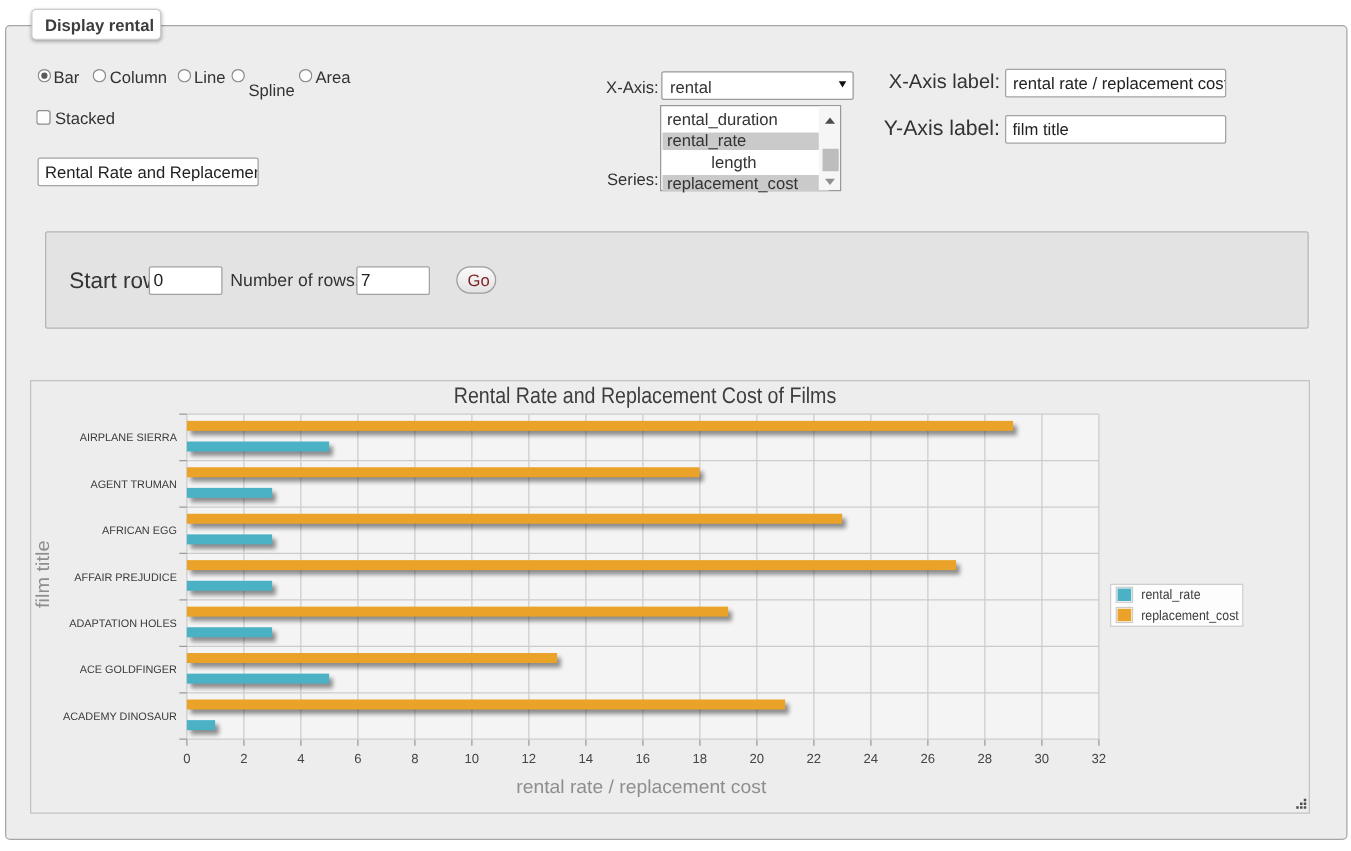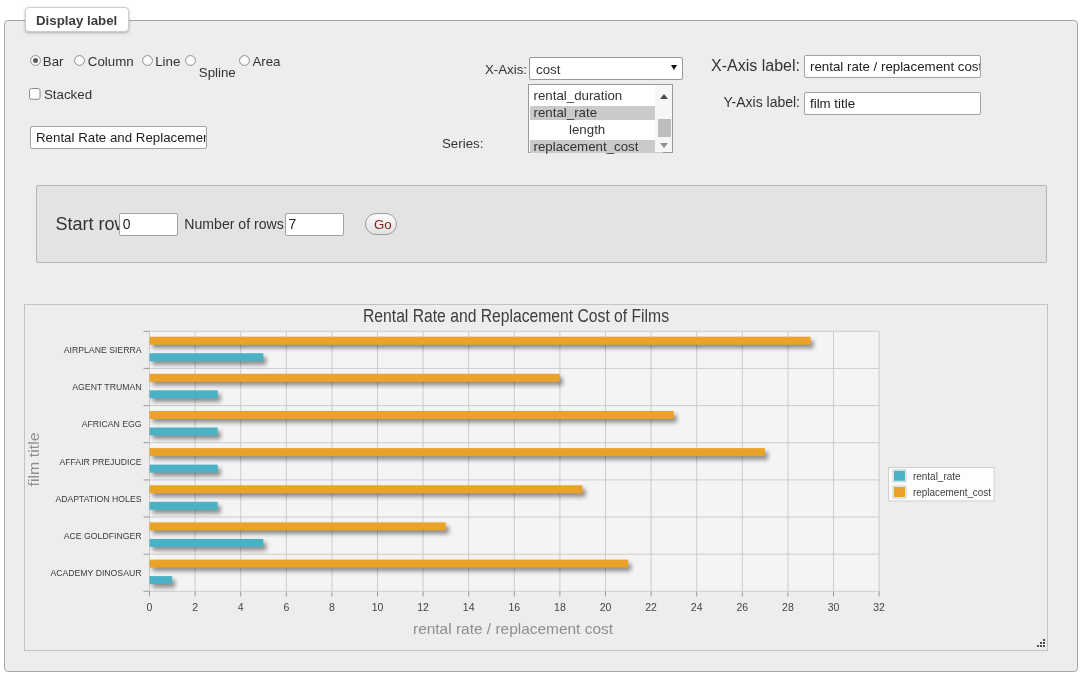--- a/index.html
+++ b/index.html
@@ -6,21 +6,21 @@
 .abs{position:absolute;}
 .lbl{position:absolute;font-size:13.3px;color:#333;line-height:15px;white-space:nowrap;}
 input.tx{position:absolute;border:1px solid #a2a2a2;border-radius:2px;background:#fff;
  font-family:"Liberation Sans",sans-serif;font-size:13.3px;color:#222;padding:0 0 0 5px;margin:0;outline:none;}
 </style></head>
 <body>
 
 <div class="abs" style="left:4px;top:20px;width:1074px;height:652px;border:1px solid #a6a6a6;border-radius:4px;background:#ededed;"></div>
 
 <div class="abs" style="left:25px;top:7px;width:104px;height:25px;background:#fff;border:1px solid #ccc;border-radius:4px;box-shadow:0 1px 3px rgba(0,0,0,.28);"></div>
-<div class="lbl" style="left:36px;top:13px;font-weight:bold;color:#3d3d3d;">Display label</div>
+<div class="lbl" style="left:36px;top:13px;font-weight:bold;color:#3d3d3d;">Display rental</div>
 
 <svg class="abs" style="left:30px;top:55.2px;" width="11" height="11">
     <circle cx="5.5" cy="5.5" r="4.9" fill="#fdfdfd" stroke="#8b8b8b" stroke-width="1"></circle>
     <circle cx="5.5" cy="5.5" r="2.5" fill="#5a5a5a"></circle>
   </svg>
 <div class="lbl" style="left:42.8px;top:53.6px;">Bar</div>
 <svg class="abs" style="left:73.6px;top:55.2px;" width="11" height="11">
     <circle cx="5.5" cy="5.5" r="4.9" fill="#fdfdfd" stroke="#8b8b8b" stroke-width="1"></circle>
   </svg>
 <div class="lbl" style="left:87.8px;top:53.6px;">Column</div>
@@ -40,41 +40,41 @@
 <svg class="abs" style="left:28.7px;top:88.3px;" width="12" height="12">
     <rect x="0.5" y="0.5" width="10.5" height="10.8" rx="2" fill="#fdfdfd" stroke="#8b8b8b" stroke-width="1"></rect>
   </svg>
 <div class="lbl" style="left:44px;top:86.5px;">Stacked</div>
 
 <input class="tx" style="left: 30px; top: 126px; width: 177px; height: 23px;" value="Rental Rate and Replacement Cost of Films">
 
 <div class="lbl" style="left:442px;top:61.5px;width:85px;text-align:right;">X-Axis:</div>
 
 <div class="abs" style="left:529px;top:56.5px;width:153.5px;height:23.5px;background:#fff;border:1px solid #999;border-radius:2px;"></div>
-<div class="lbl" style="left:536px;top:62px;">cost</div>
+<div class="lbl" style="left:536px;top:62px;">rental</div>
 <div class="abs" style="left:670.5px;top:65.4px;width:0;height:0;border-left:3.2px solid transparent;border-right:3.2px solid transparent;border-top:5px solid #111;"></div>
 
 <div class="abs" style="left:528px;top:84.3px;width:145px;height:68.7px;background:#fff;border:1px solid #999;">
   <div class="abs" style="left:1px;top:20.8px;width:132.5px;height:13.8px;background:#cacaca;"></div>
   <div class="abs" style="left:1px;top:54.4px;width:132.5px;height:13.2px;background:#cacaca;"></div>
   <div class="lbl" style="left:4.5px;top:3.1px;">rental_duration</div>
   <div class="lbl" style="left:4.5px;top:19.9px;">rental_rate</div>
   <div class="lbl" style="left:8px;top:36.7px;padding-left:32px;">length</div>
   <div class="lbl" style="left:4.5px;top:53.5px;">replacement_cost</div>
 
   <div class="abs" style="right:0;top:0;width:16.7px;height:66.7px;background:#f6f6f6;"></div>
   <div class="abs" style="right:1.2px;top:34px;width:13px;height:18px;background:#bdbdbd;"></div>
   <div class="abs" style="right:3.6px;top:8.9px;width:0;height:0;border-left:4.4px solid transparent;border-right:4.4px solid transparent;border-bottom:5px solid #4d4d4d;"></div>
   <div class="abs" style="right:3.6px;top:57.7px;width:0;height:0;border-left:4.4px solid transparent;border-right:4.4px solid transparent;border-top:5px solid #8f8f8f;"></div>
 </div>
-<div class="lbl" style="left:442px;top:136px;width:85px;text-align:left;">Series:</div>
+<div class="lbl" style="left:442px;top:136px;width:85px;text-align:right;">Series:</div>
 
 <div class="lbl" style="left:704px;top:58px;width:96px;text-align:right;font-size:16px;">X-Axis label:</div>
 <input class="tx" style="left: 804px; top: 55px; width: 177px; height: 23px;" value="rental rate / replacement cost">
-<div class="lbl" style="left:704px;top:94.5px;width:96px;text-align:right;font-size:14px;">Y-Axis label:</div>
+<div class="lbl" style="left:704px;top:94.5px;width:96px;text-align:right;font-size:17px;">Y-Axis label:</div>
 <input class="tx" style="left: 804px; top: 91.5px; width: 177px; height: 23px;" value="film title">
 
 <div class="abs" style="left:35.5px;top:185px;width:1011px;height:78px;background:#e3e3e3;border:1px solid #b5b5b5;border-radius:2px;"></div>
 <div class="lbl" style="left:55.4px;top:215.9px;font-size:18px;line-height:16px;">Start row:</div>
 <input class="tx" style="left: 119.3px; top: 213px; width: 58.4px; height: 22.5px; font-size: 14px; padding-left: 2.5px;" value="0">
 <div class="lbl" style="left:184.3px;top:215.9px;font-size:14.1px;line-height:16px;">Number of rows:</div>
 <input class="tx" style="left: 285px; top: 213px; width: 58.6px; height: 22.5px; font-size: 14px; padding-left: 2.5px;" value="7">
 <div class="abs" style="left:365px;top:213px;width:32px;height:22px;border:1px solid #9d9d9d;border-radius:11px;background:linear-gradient(#fbfbfb,#e2e2e2);"></div>
 <div class="lbl" style="left:374px;top:217px;color:#7f1d1d;">Go</div>
 

